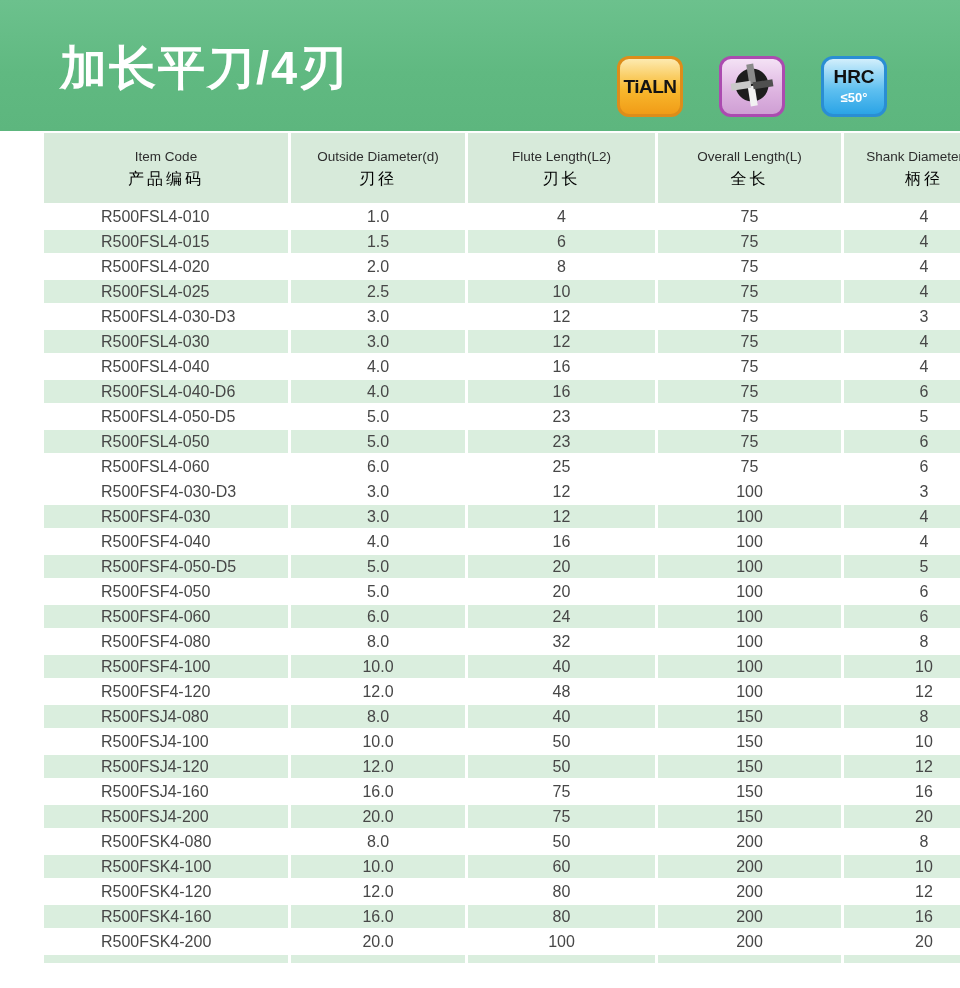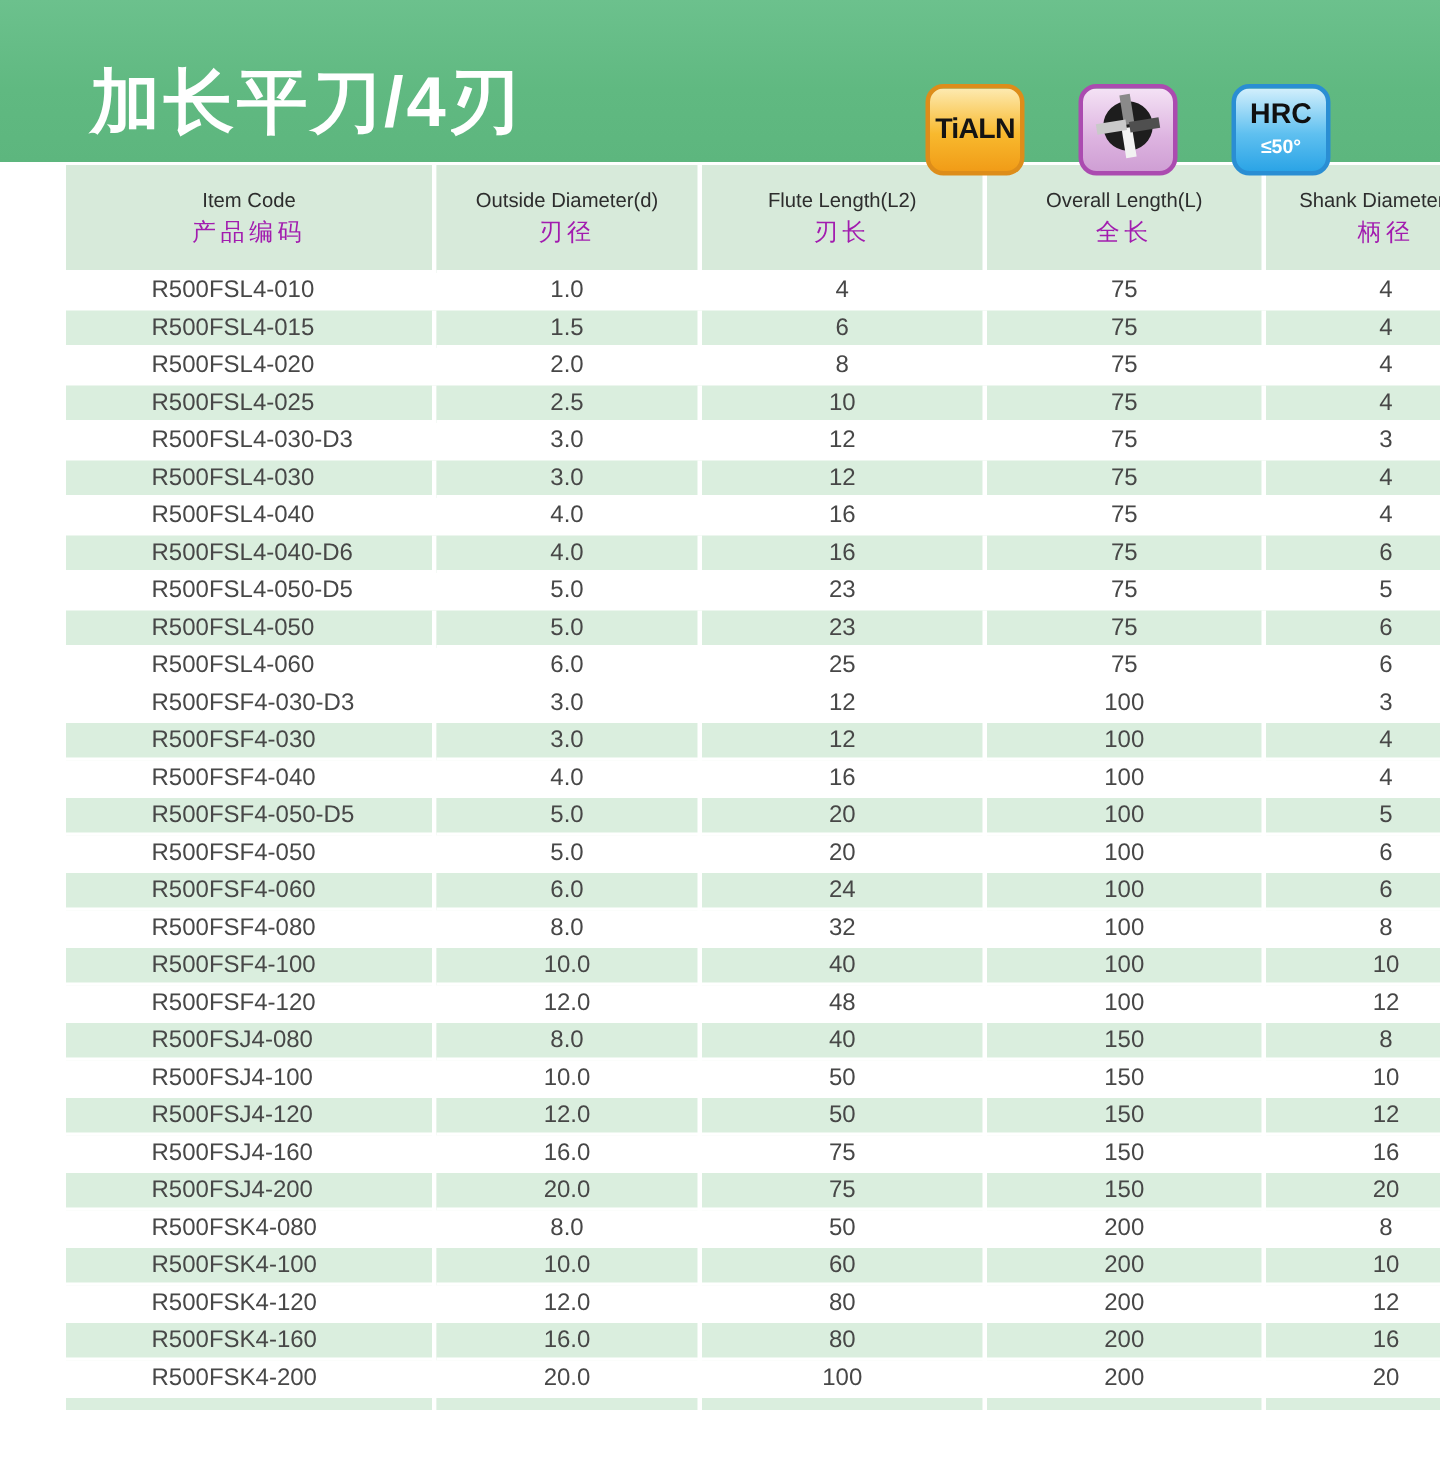--- a/index.html
+++ b/index.html
@@ -2,21 +2,21 @@
 <html><head>
 <meta charset="utf-8">
 <style>
   html,body{margin:0;padding:0;}
   body{
     width:960px;height:988px;overflow:hidden;background:#ffffff;
     font-family:"Liberation Sans", sans-serif;
   }
   
   .band{
-    position:relative;height:108px;
+    position:relative;height:131px;
     background:linear-gradient(180deg,#6cc18d 0%,#60b981 55%,#5db67e 100%);
   }
   .page-title{
     position:absolute;left:60px;top:44px;
     color:#ffffff;font-size:47px;font-weight:bold;letter-spacing:2px;
     line-height:1;white-space:nowrap;
   }
   .badges{position:absolute;top:56px;right:73px;display:flex;gap:36px;}
   .badge{
     width:66px;height:61px;box-sizing:border-box;border-radius:12px;
@@ -47,21 +47,21 @@
   .gap{height:2px;background:#ffffff;}
   table{
     width:960px;border-collapse:separate;border-spacing:0;table-layout:fixed;margin-left:44px;
   }
   th{
     height:70px;background:#d7eada;border-right:3px solid #ffffff;border-bottom:2px solid #ffffff;
     font-weight:normal;padding:0;vertical-align:middle;text-align:center;
   }
   th:last-child{border-right:none;}
   .th-en{font-size:13.5px;color:#2d2d2d;line-height:19px;}
-  .th-zh{font-size:16px;color:#a21caf;letter-spacing:3px;line-height:21px;margin-top:2px;}
+  .th-zh{font-size:16px;color:#000000;letter-spacing:3px;line-height:21px;margin-top:2px;}
   td{
     height:23px;padding:0;vertical-align:middle;text-align:center;
     border-right:3px solid #ffffff;border-bottom:2px solid #ffffff;
     font-size:16px;color:#474747;line-height:23px;white-space:nowrap;
   }
   td:last-child{border-right:none;}
   td:first-child{text-align:left;padding-left:57px;}
   tr.odd td{background:#ffffff;}
   tr.even td{background:#daeede;}
   tr.partial td{height:8px;border-bottom:none;background:#daeede;}

